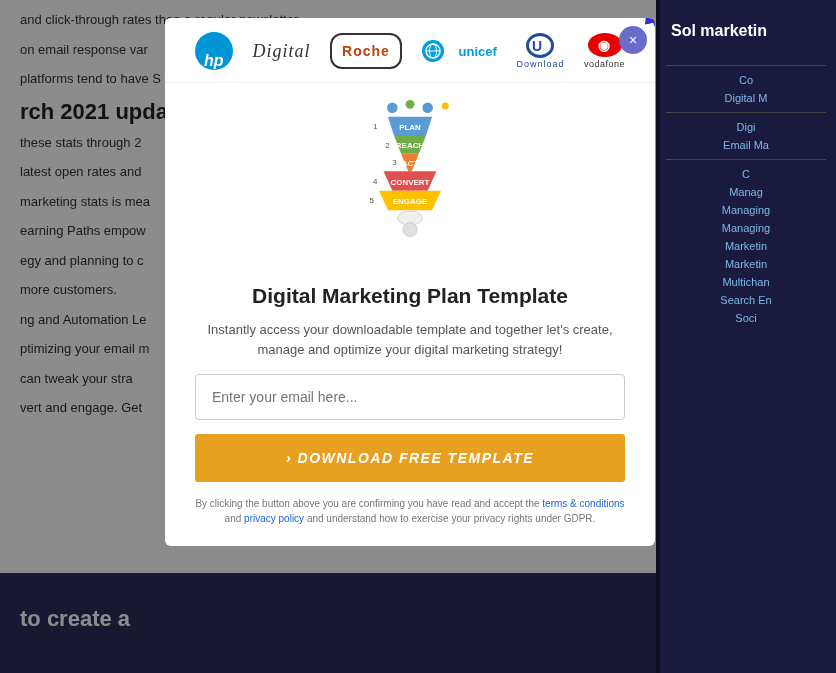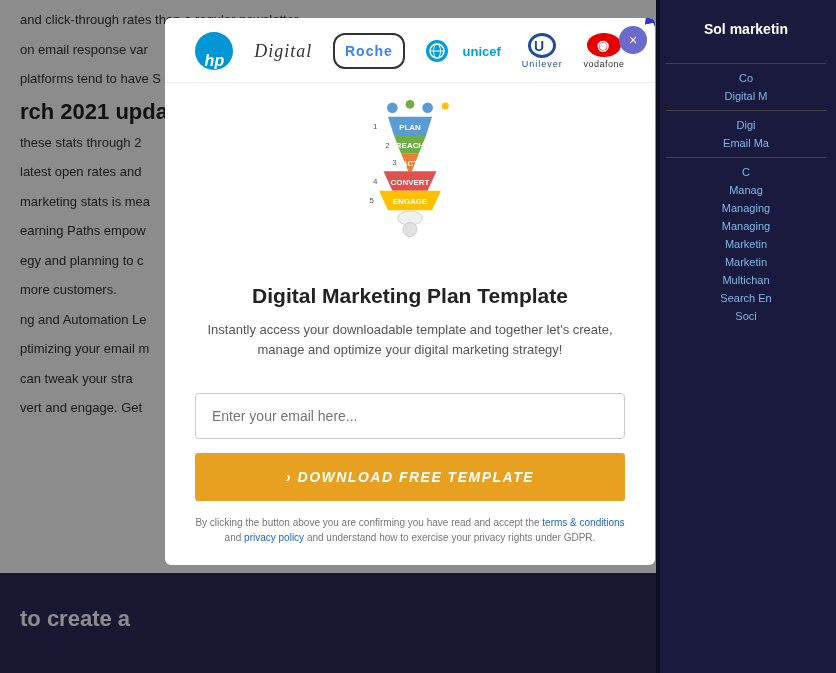--- a/index.html
+++ b/index.html
@@ -73,23 +73,23 @@
       position: absolute;
       top: 0; right: 0;
       width: 180px;
       height: 673px;
       background: #1a1a3e;
       padding: 10px;
     }
 
     .bg-right .sidebar-title {
       color: #fff;
-      font-size: 14px;
-      font-weight: bold;
-      text-align: center;
+      font-size: 16px;
+      font-weight: bold;
+      text-align: left;
       padding: 10px 5px 15px;
       line-height: 1.4;
     }
 
     .bg-right .sidebar-link {
       color: #7eb8e8;
       font-size: 11px;
       display: block;
       text-align: center;
       margin-bottom: 6px;
@@ -166,21 +166,21 @@
       color: #333;
       letter-spacing: 1px;
     }
 
     
     .logo-roche {
       border: 2px solid #333;
       border-radius: 12px;
       padding: 3px 10px;
       font-size: 14px;
-      color: #3b82f6;
+      color: #c2410c;
       font-weight: bold;
       letter-spacing: 1px;
     }
 
     
     .logo-unicef {
       display: flex;
       align-items: center;
       gap: 15px;
       font-size: 13px;
@@ -296,21 +296,21 @@
       padding: 0 30px;
       margin-bottom: 10px;
     }
 
     .modal-subtitle {
       text-align: center;
       font-size: 13px;
       color: #555;
       line-height: 1.6;
       padding: 0 40px;
-      margin-bottom: 32px;
+      margin-bottom: 13px;
     }
 
     
     .email-input-wrap {
       margin: 0 30px 14px;
     }
 
     .email-input {
       width: 100%;
       padding: 14px 16px;
@@ -445,21 +445,21 @@
         </svg>
       </div>
       <span>unicef</span>
     </div>
     <div class="logo-item logo-unilever">
       <div class="unilever-u">
         <svg width="20" height="20" viewBox="0 0 20 20" xmlns="http://www.w3.org/2000/svg">
           <text x="2" y="15" font-size="14" fill="#1e4ca0" font-weight="bold">U</text>
         </svg>
       </div>
-      <span class="unilever-text">Unilever</span>
+      <span class="unilever-text">Download</span>
     </div>
     <div class="logo-item logo-vodafone">
       <div class="vodafone-circle">
         <svg width="20" height="20" viewBox="0 0 20 20" xmlns="http://www.w3.org/2000/svg">
           <text x="3" y="15" font-size="14" fill="white" font-weight="bold">◉</text>
         </svg>
       </div>
       <span class="vodafone-text">vodafone</span>
     </div>
 

